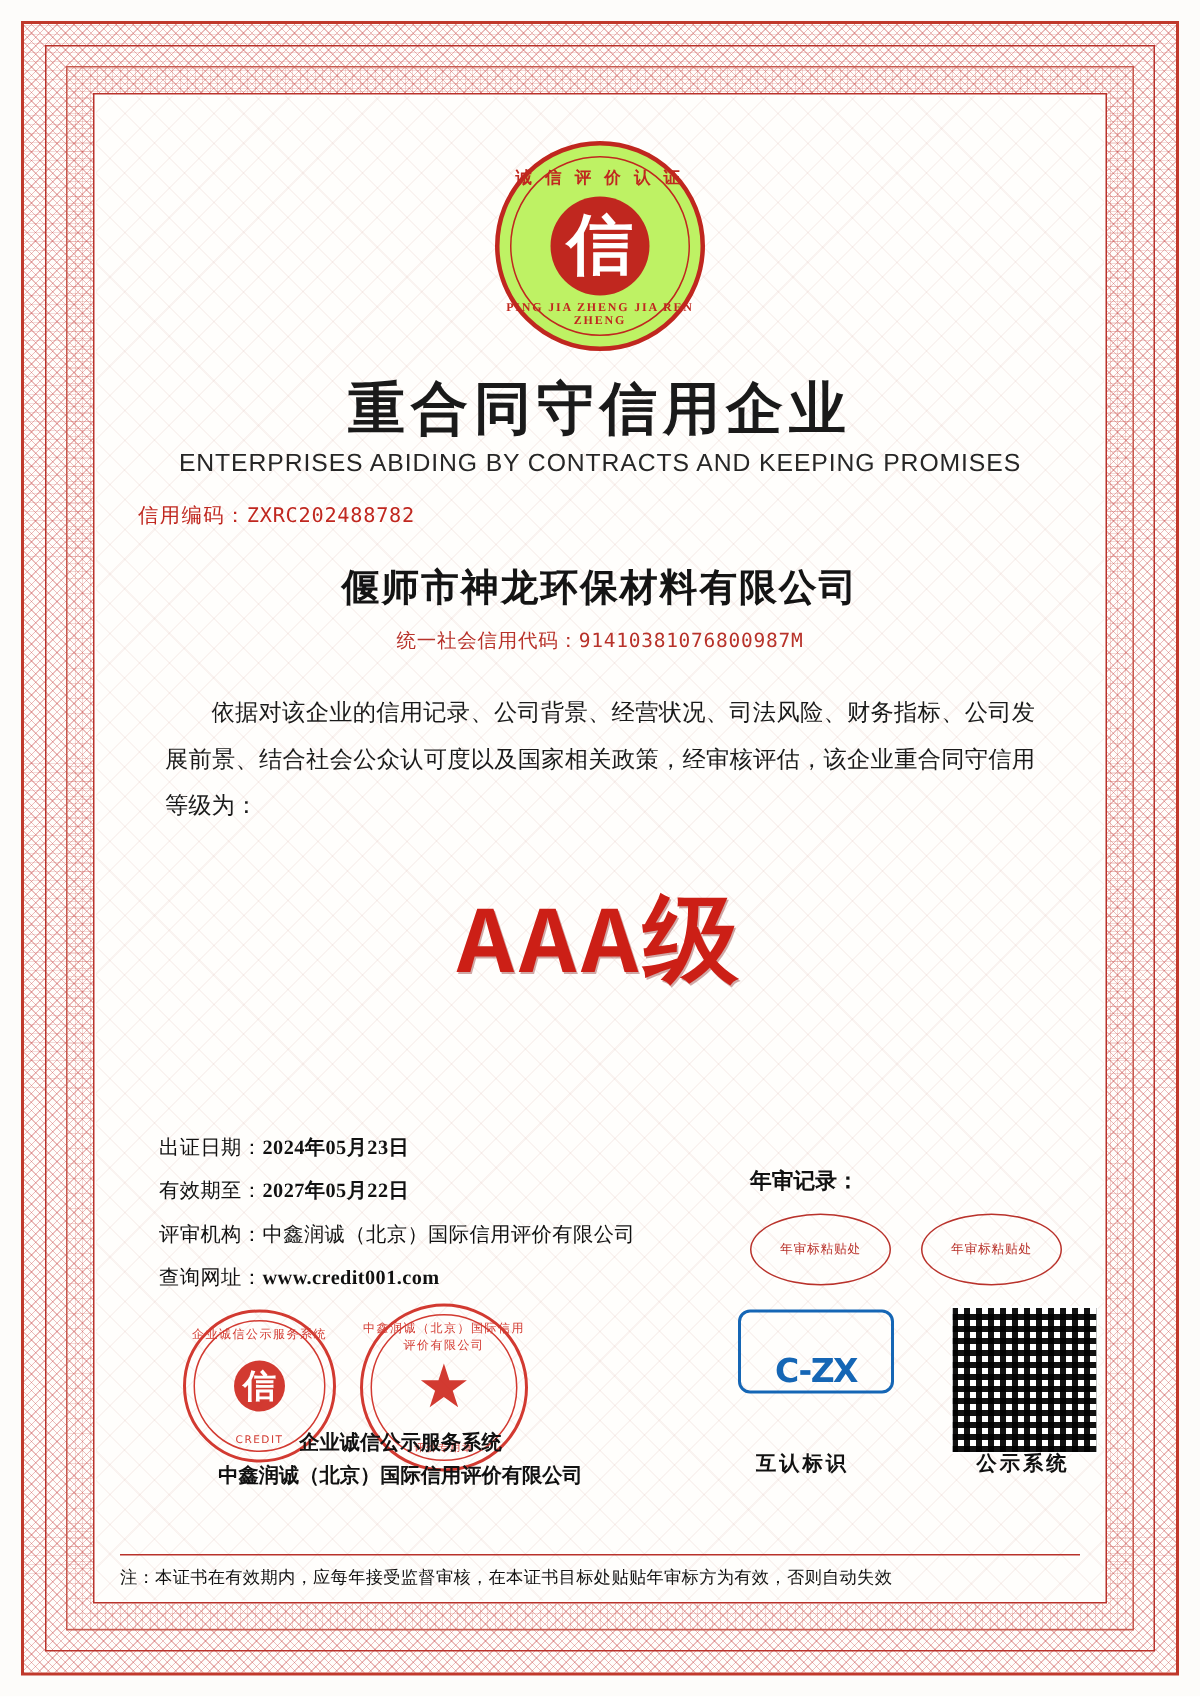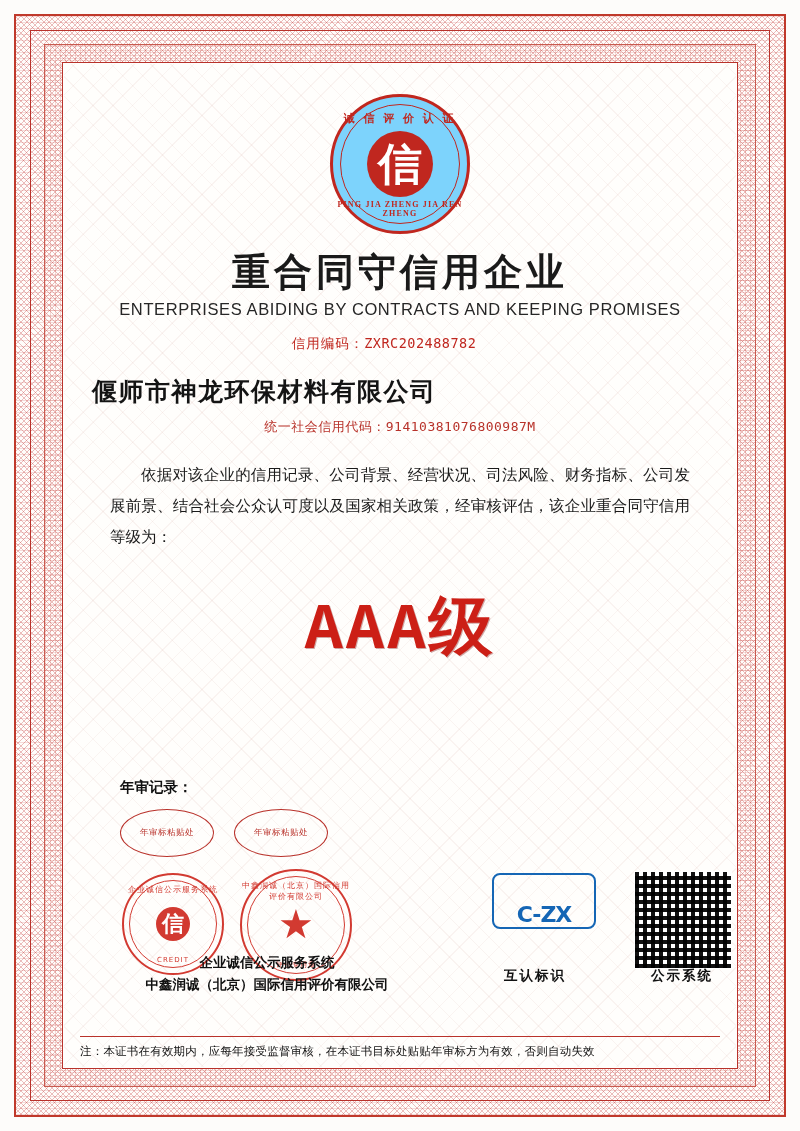--- a/index.html
+++ b/index.html
@@ -79,21 +79,21 @@
     justify-content: center;
     margin-top: 20px;
   }
   .emblem {
     position: relative;
     width: 140px;
     height: 140px;
     border-radius: 50%;
     border: 3px solid #c0271f;
     box-sizing: border-box;
-    background: #7dd3fc;
+    background: #bef264;
   }
   .emblem:after {
     content: "";
     position: absolute;
     left: 7px; top: 7px; right: 7px; bottom: 7px;
     border-radius: 50%;
     border: 1.5px solid #c0271f;
   }
   .emblem-center {
     position: absolute;
@@ -136,35 +136,35 @@
   }
   .title-en {
     text-align: center;
     font-family: "Liberation Sans", sans-serif;
     font-size: 16.5px;
     letter-spacing: 0.6px;
     color: #262626;
     margin-top: 6px;
   }
   .credit-no {
-    text-align: center;
+    text-align: left;
     color: #c0271f;
     font-family: "DejaVu Sans Mono", monospace;
     font-size: 13.5px;
     margin-top: 16px;
     padding-right: 32px;
     letter-spacing: 0.5px;
   }
   .credit-no .lbl {
     font-family: "DejaVu Sans", sans-serif;
     letter-spacing: 1px;
   }
 
   .company {
-    text-align: left;
+    text-align: center;
     font-family: "DejaVu Sans", sans-serif;
     font-weight: bold;
     font-size: 25px;
     letter-spacing: 1.5px;
     color: #141414;
     margin-top: 22px;
   }
   .uscc {
     text-align: center;
     color: #b8322a;
@@ -411,20 +411,34 @@
     <div class="company">偃师市神龙环保材料有限公司</div>
     <div class="uscc">
       <span>统一社会信用代码：</span><span class="code">91410381076800987M</span>
     </div>
 
     <div class="body-text">依据对该企业的信用记录、公司背景、经营状况、司法风险、财务指标、公司发展前景、结合社会公众认可度以及国家相关政策，经审核评估，该企业重合同守信用等级为：</div>
 
     <div class="grade">AAA级</div>
 
     <div class="meta-area">
+      <div class="meta-left">
+        <div class="meta-row">
+          <span>出证日期：</span><span class="val">2024年05月23日</span>
+        </div>
+        <div class="meta-row">
+          <span>有效期至：</span><span class="val">2027年05月22日</span>
+        </div>
+        <div class="meta-row">
+          <span>评审机构：</span><span class="val-cn">中鑫润诚（北京）国际信用评价有限公司</span>
+        </div>
+        <div class="meta-row">
+          <span>查询网址：</span><span class="val">www.credit001.com</span>
+        </div>
+      </div>
 
       <div class="meta-right">
         <div class="annual-label">年审记录：</div>
         <div class="stamp-slots">
           <div class="stamp-slot">年审标粘贴处</div>
           <div class="stamp-slot">年审标粘贴处</div>
         </div>
       </div>
     </div>
 

